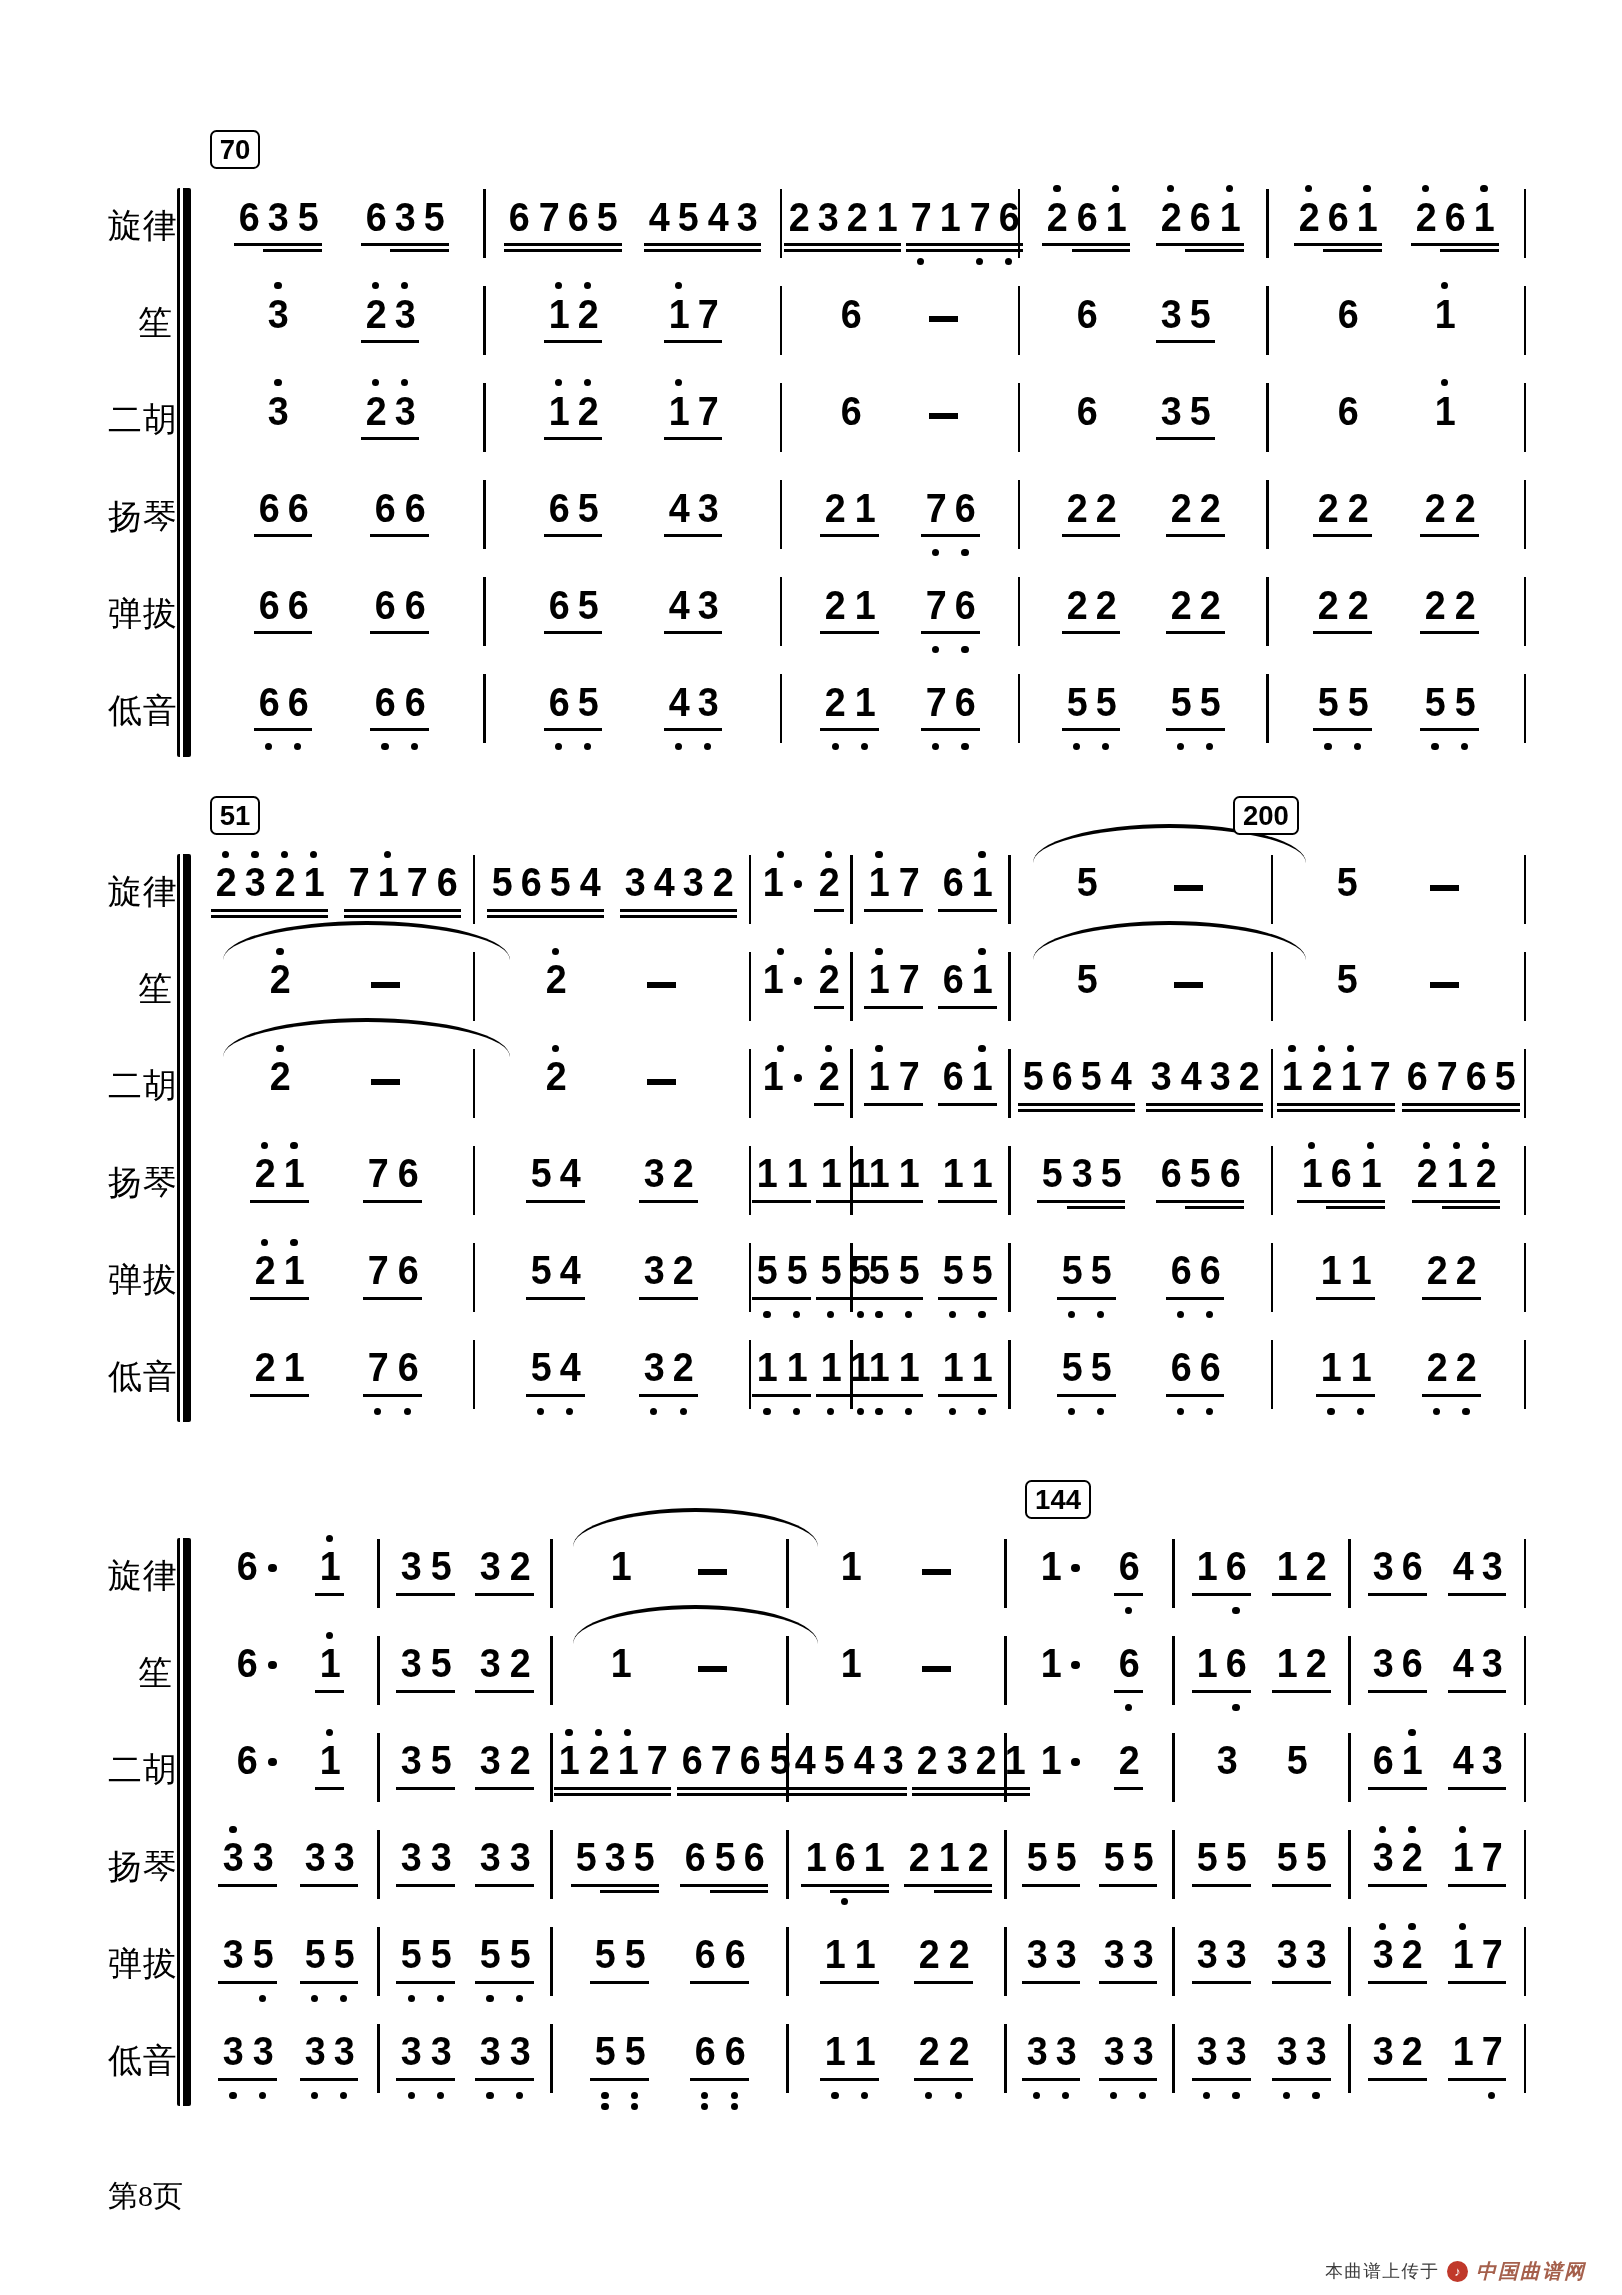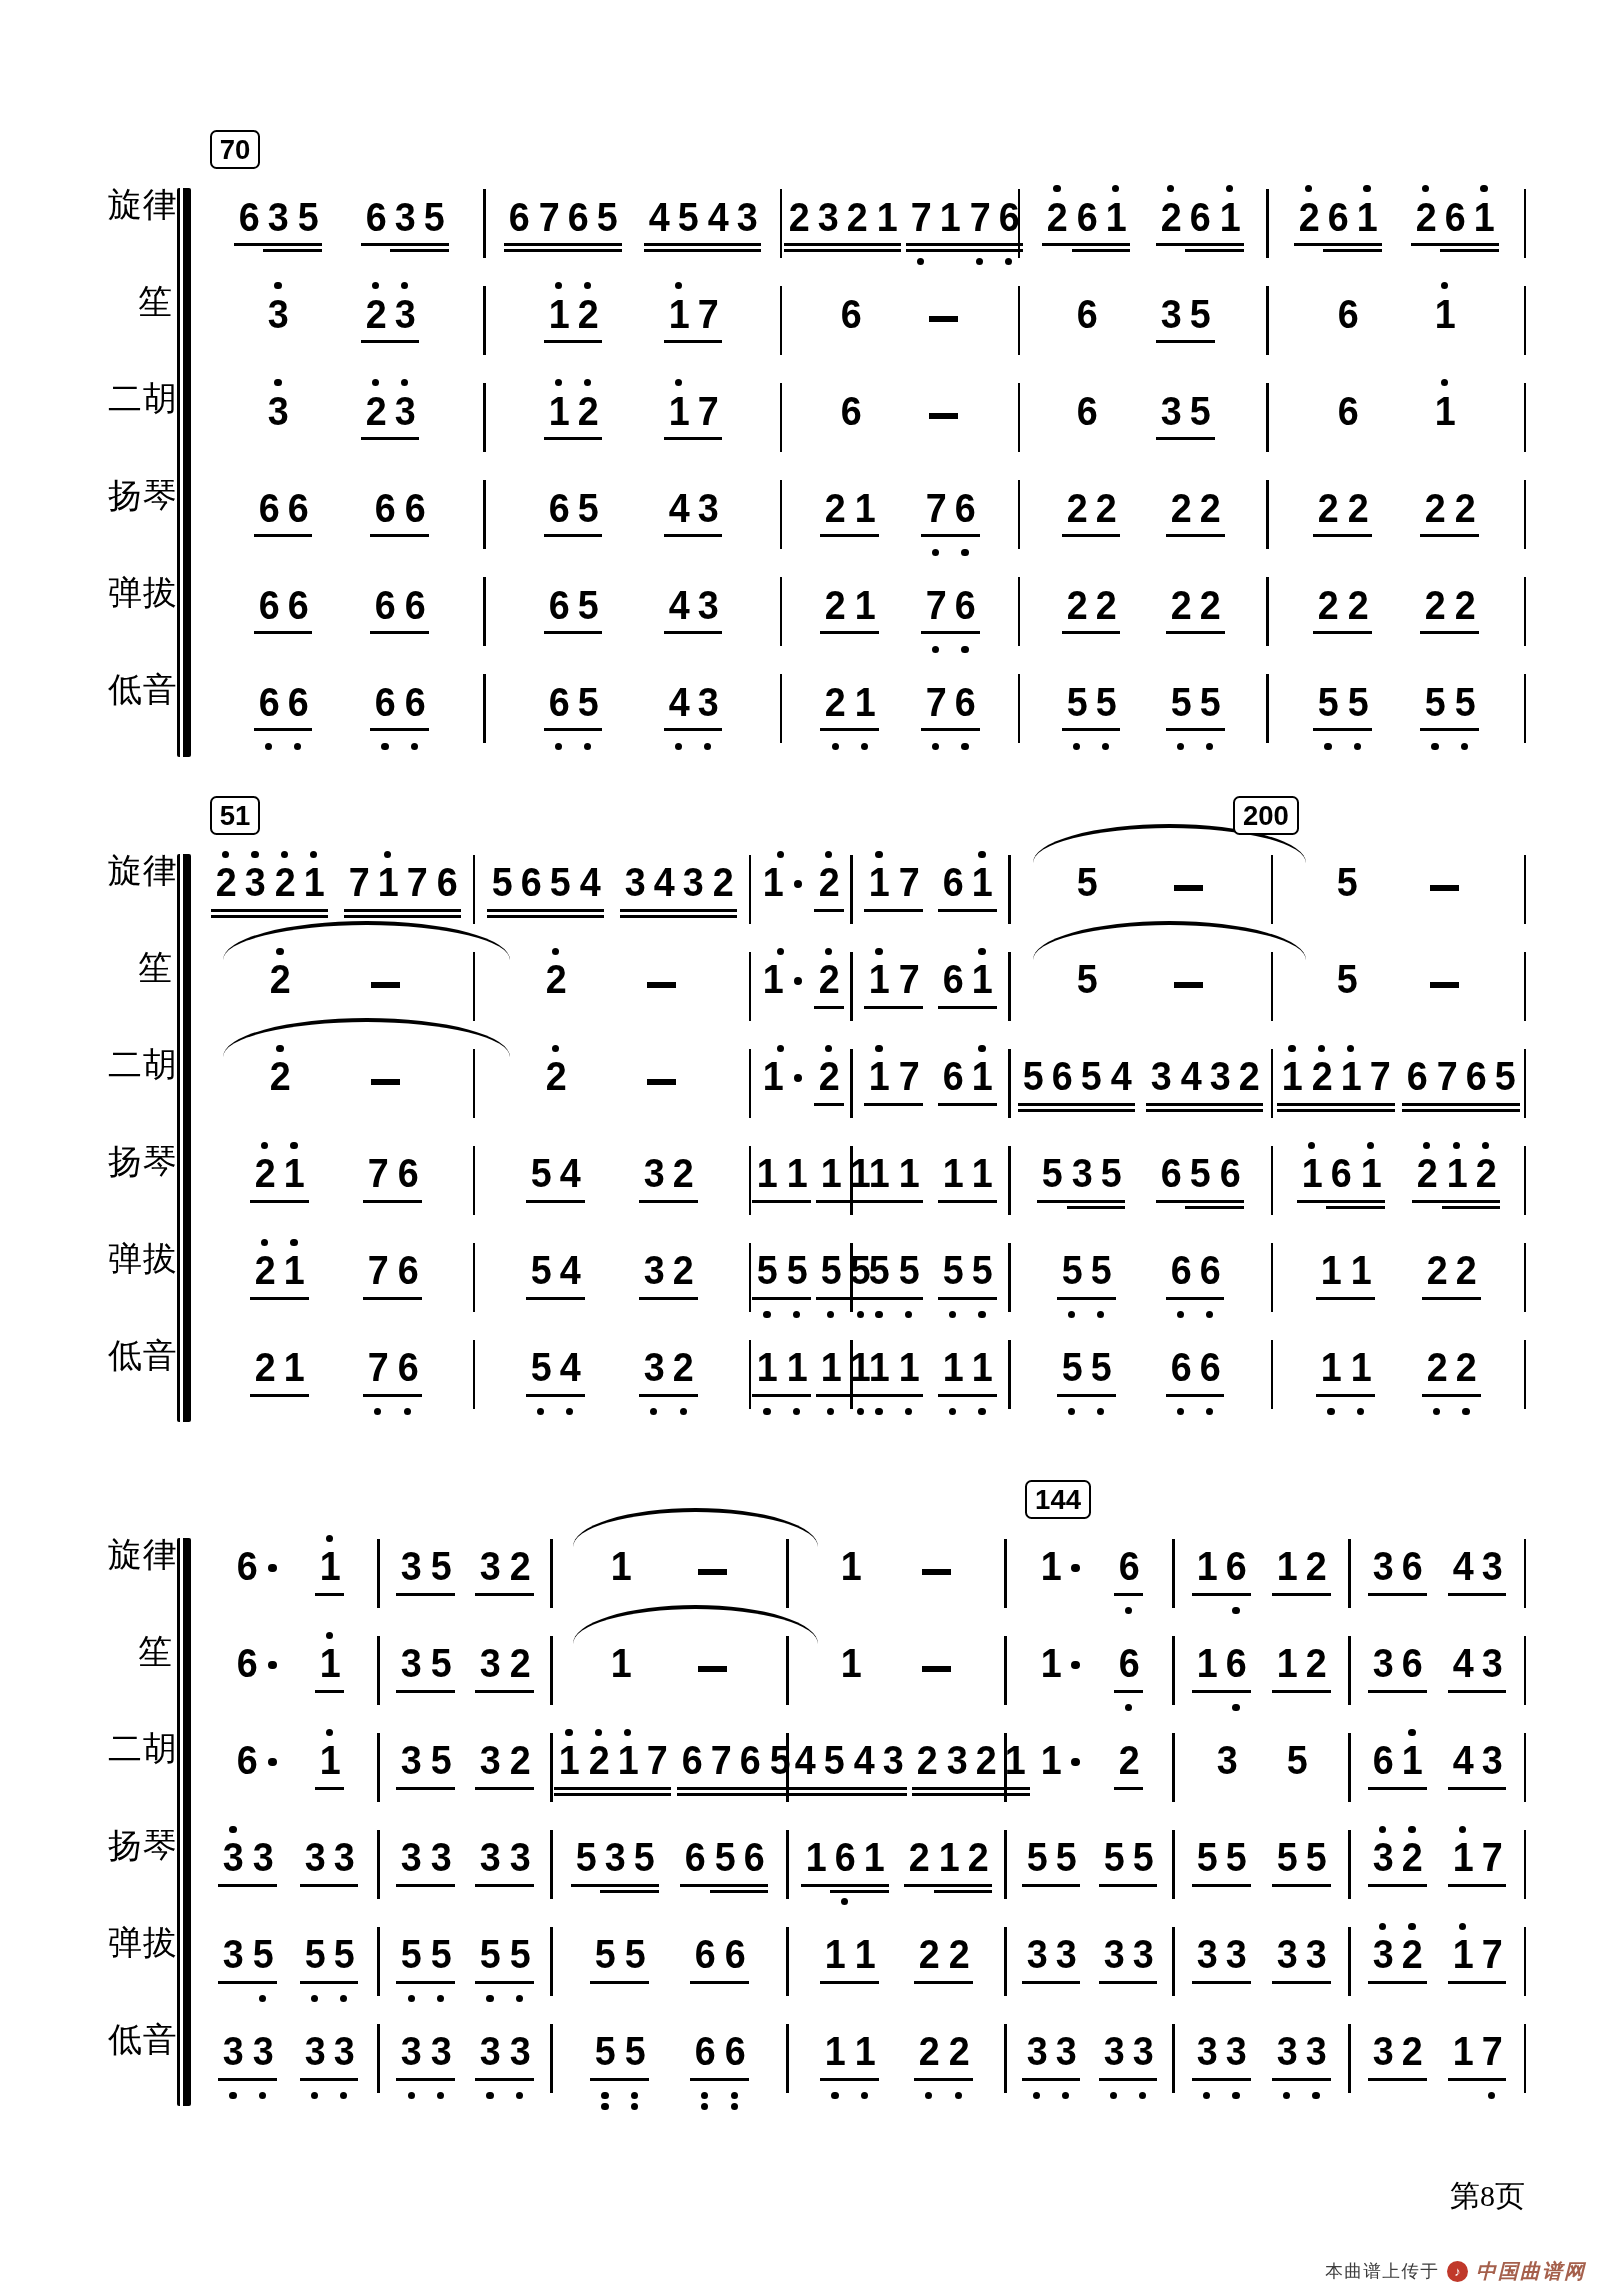--- a/index.html
+++ b/index.html
@@ -17,21 +17,21 @@
   .system{position:relative;padding-top:56px;}
   #score .system + .system{margin-top:27.5px;}
   #score .system:nth-child(3){margin-top:46px;}
   .brace{
     position:absolute;left:69px;top:60px;bottom:9.2px;width:13.7px;
     background:linear-gradient(90deg,#000 0 2.6px,transparent 2.6px 6.5px,#000 6.5px 13.7px);
     border-radius:2px;
   }
   .staffrow{display:flex;height:97px;align-items:flex-start;}
   .label{
-    width:65px;flex:0 0 65px;text-align:right;margin-top:1px;
+    width:65px;flex:0 0 65px;text-align:right;margin-top:22px;
     font-family:"Liberation Serif","DejaVu Serif",serif;
     font-size:34px;line-height:39px;letter-spacing:0.7px;white-space:nowrap;
   }
   .musicwrap{flex:1;display:flex;margin-left:25px;position:relative;}
   .measure{
     position:relative;display:flex;justify-content:space-evenly;
     align-items:flex-start;min-width:0;
   }
   .measure::after{ 
     content:"";position:absolute;right:-1.3px;top:5.2px;width:2.6px;height:69px;background:#000;
@@ -59,21 +59,21 @@
     border:2.6px solid #000;border-radius:6.5px;padding:0 7.9px;
     font-size:27.5px;font-weight:700;background:#fff;z-index:3;white-space:nowrap;
   }
   .tie{
     position:absolute;top:-26px;left:9%;width:104%;height:35px;
     border-top:4.6px solid #000;border-radius:50% 50% 0 0 / 100% 100% 0 0;
     pointer-events:none;z-index:1;
   }
   
   .footer{
-    text-align:right;margin-top:60px;font-size:30px;
+    text-align:left;margin-top:60px;font-size:30px;
     font-family:"Liberation Serif","DejaVu Serif",serif;
   }
   .watermark{position:absolute;right:37px;bottom:10.5px;display:flex;align-items:center;gap:7.9px;}
   .wm-pre{font-size:17.7px;color:#3c3c3c;letter-spacing:1.3px;}
   .wm-logo{
     width:21px;height:21px;border-radius:50%;background:#c0392b;color:#fff;
     display:flex;align-items:center;justify-content:center;font-size:13px;font-weight:700;
   }
   .wm-site{
     font-size:20px;font-weight:700;font-style:italic;color:#a5604c;

